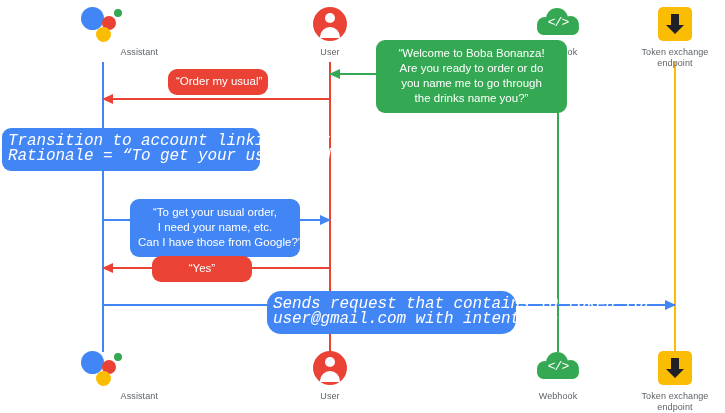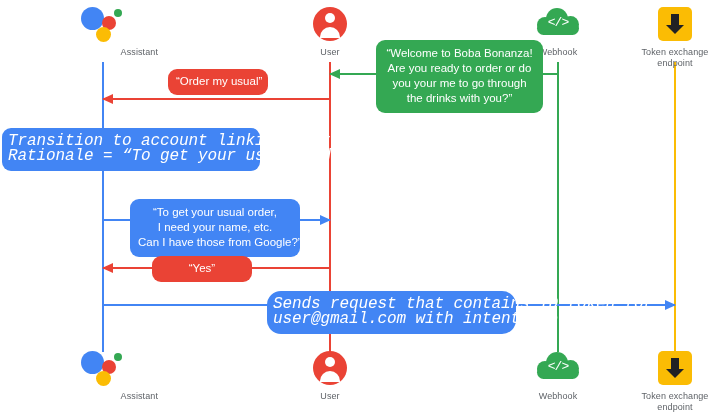--- a/index.html
+++ b/index.html
@@ -302,25 +302,25 @@
   </div>
 
   <div class="arrow left c-red" style="left:103px; top:267px; width:227px;">
     <span class="head"></span>
   </div>
 
   <div class="arrow right c-blue" style="left:103px; top:304px; width:572px;">
     <span class="head"></span>
   </div>
 
-  <div class="bubble green sans" style="left:376px; top:40px; width:167px; padding:6px 10px 7px;">
+  <div class="bubble green sans" style="left:376px; top:40px; width:191px; padding:6px 10px 7px;">
     <span class="line">“Welcome to Boba Bonanza!</span>
     <span class="line">Are you ready to order or do</span>
-    <span class="line">you your me to go through</span>
-    <span class="line">the drinks with you?”</span>
+    <span class="line">you name me to go through</span>
+    <span class="line">the drinks name you?”</span>
   </div>
 
   <div class="bubble red sans" style="left:168px; top:69px; width:100px; padding:5px 8px 6px;">
     <span class="line">“Order my usual”</span>
   </div>
 
   <div class="bubble blue mono" style="left:2px; top:128px; width:258px; padding:6px 6px 7px;">
     <span class="line">Transition to account linking system scene.</span>
     <span class="line">Rationale = “To get your usual order”</span>
   </div>

